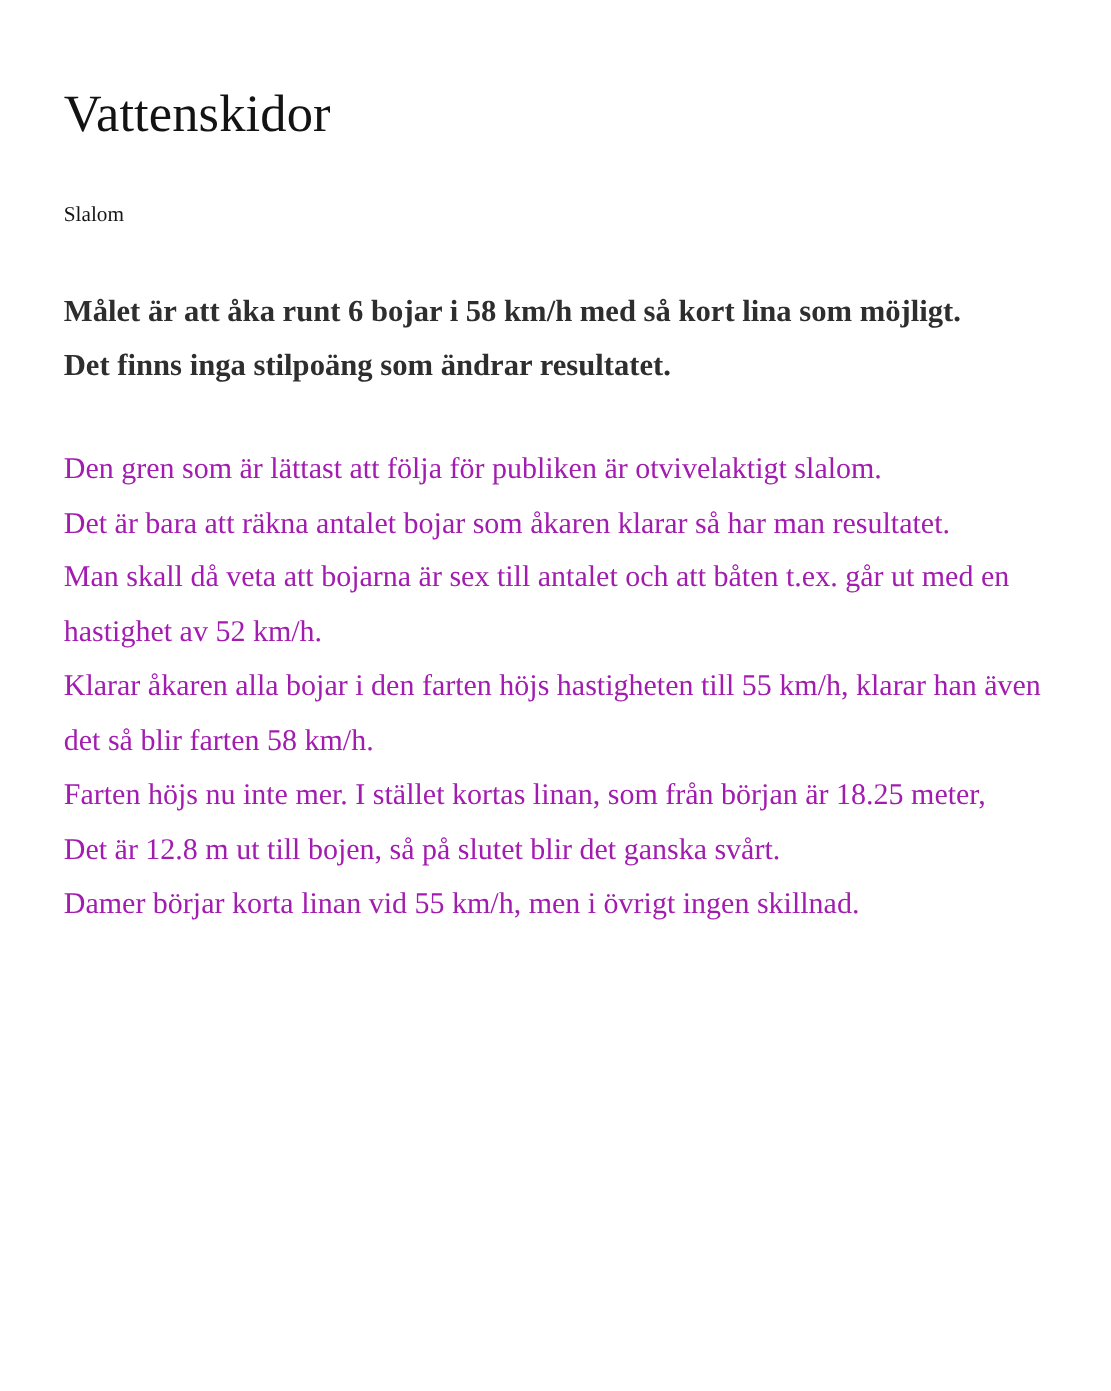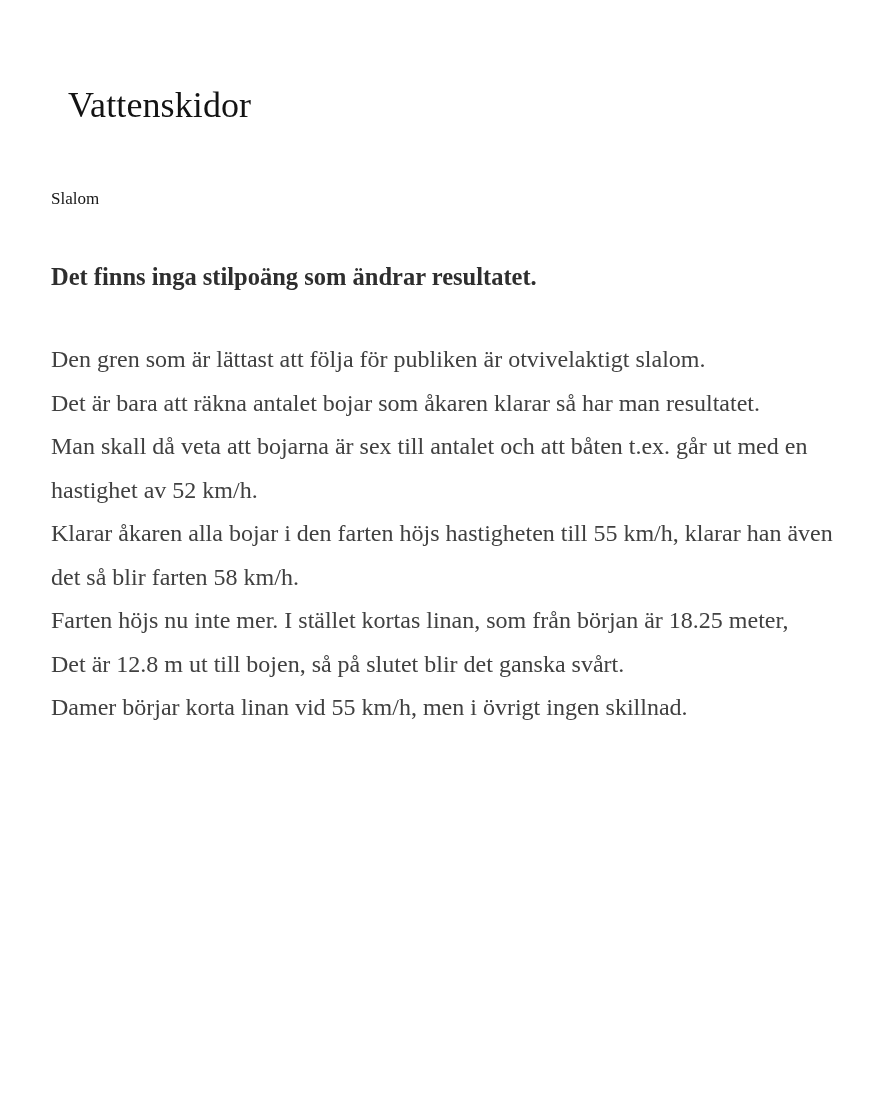--- a/index.html
+++ b/index.html
@@ -20,25 +20,25 @@
     width: 889px;
     min-height: 1113px;
     box-sizing: border-box;
     padding: 0 34px 0 51px;
     background: #ffffff;
     position: relative;
   }
 
   .page-title {
     font-family: "Liberation Serif", "DejaVu Serif", serif;
-    font-size: 36px;
+    font-size: 42px;
     font-weight: 400;
     line-height: 1.15;
     color: #131313;
-    margin: 17px;
+    margin: 0;
     padding-top: 68px;
     letter-spacing: 0.1px;
   }
 
   .intro-line {
     font-size: 24px;
     font-weight: 400;
     line-height: 43px;
     color: #3a3a3a;
     margin: 0;
@@ -69,21 +69,21 @@
   }
 
   .lead-bold-first {
     max-width: 772px;
   }
 
   .body-block {
     font-size: 24px;
     font-weight: 400;
     line-height: 43.5px;
-    color: #404040;
+    color: #a21caf;
     margin: 0;
     padding-top: 40px;
     max-width: 808px;
   }
 
   .body-block .bline {
     display: block;
   }
 
   .body-block .bline.w820 { max-width: 806px; }
@@ -92,20 +92,21 @@
 <body>
 
 <div class="page">
 
   <h1 class="page-title">Vattenskidor</h1>
 
 
   <h2 class="section-heading">Slalom</h2>
 
   <p class="lead-bold">
+    <span class="lb-line lead-bold-first">Målet är att åka runt 6 bojar i 58 km/h med så kort lina som möjligt.</span>
     <span class="lb-line">Det finns inga stilpoäng som ändrar resultatet.</span>
   </p>
 
   <div class="body-block">
     <span class="bline">Den gren som är lättast att följa för publiken är otvivelaktigt slalom.</span>
     <span class="bline">Det är bara att räkna antalet bojar som åkaren klarar så har man resultatet.</span>
     <span class="bline">Man skall då veta att bojarna är sex till antalet och att båten t.ex. går ut med en hastighet av 52 km/h.</span>
     <span class="bline">Klarar åkaren alla bojar i den farten höjs hastigheten till 55 km/h, klarar han även det så blir farten 58 km/h.</span>
     <span class="bline">Farten höjs nu inte mer. I stället kortas linan, som från början är 18.25 meter,</span>
     <span class="bline">Det är 12.8 m ut till bojen, så på slutet blir det ganska svårt.</span>

